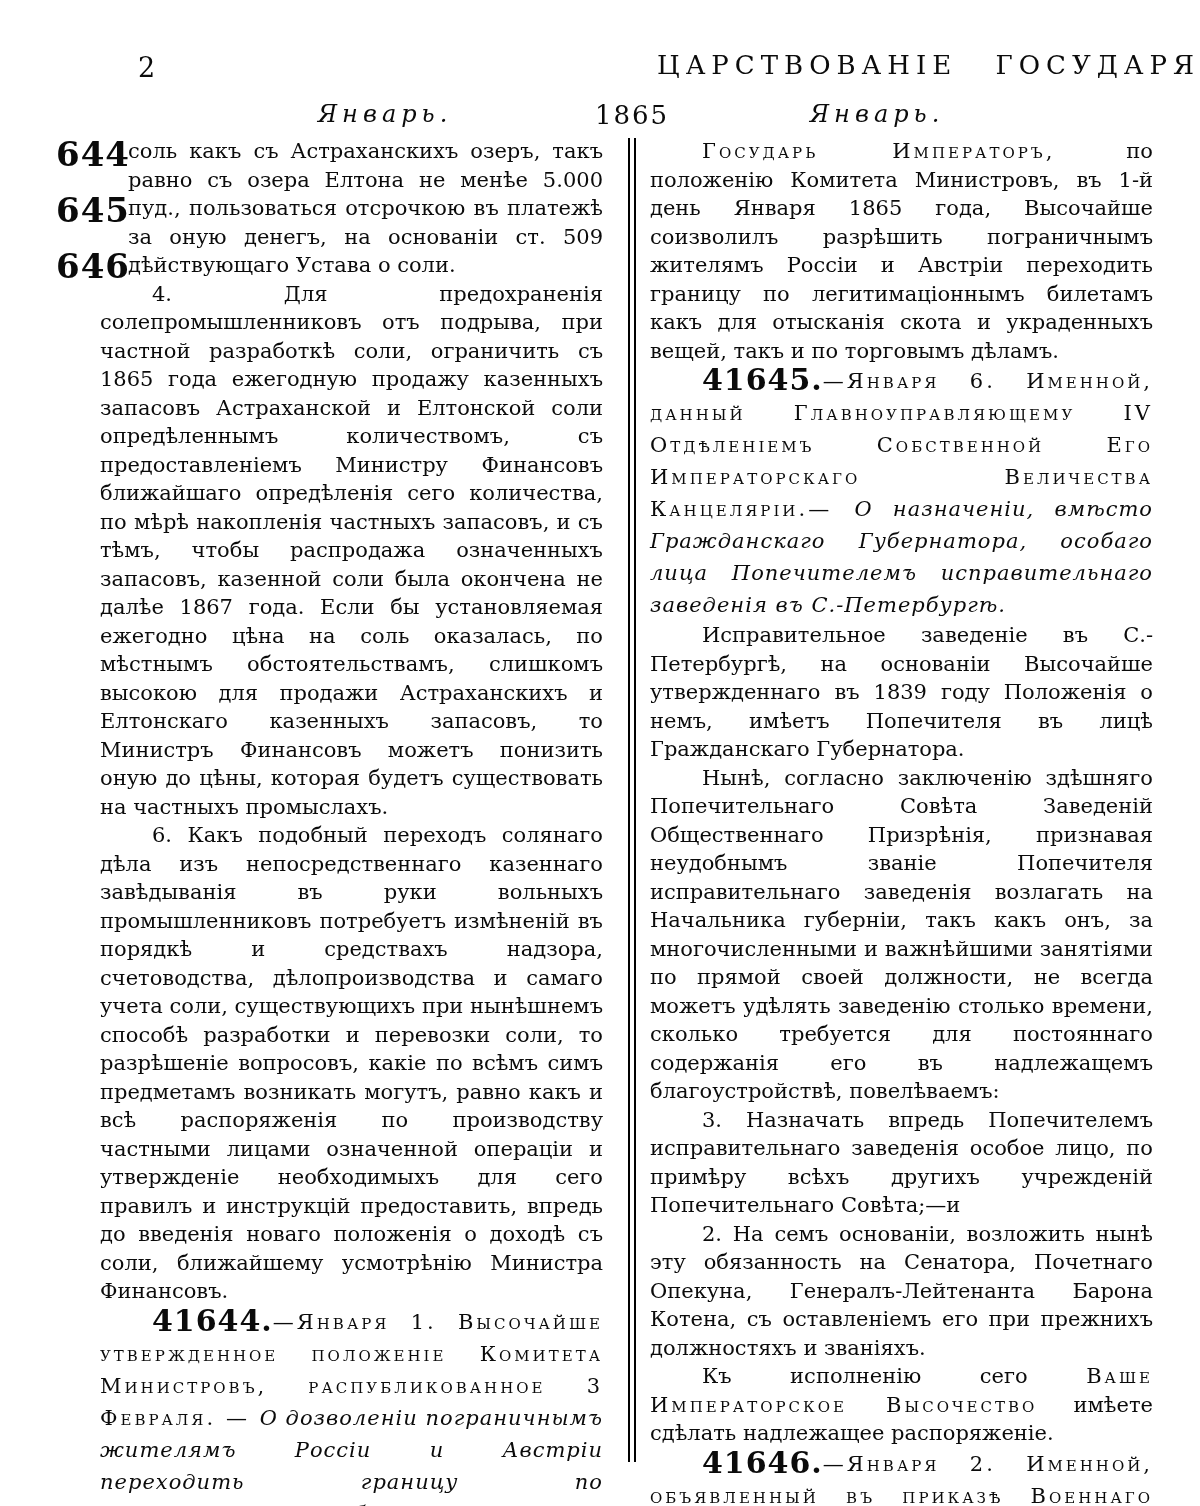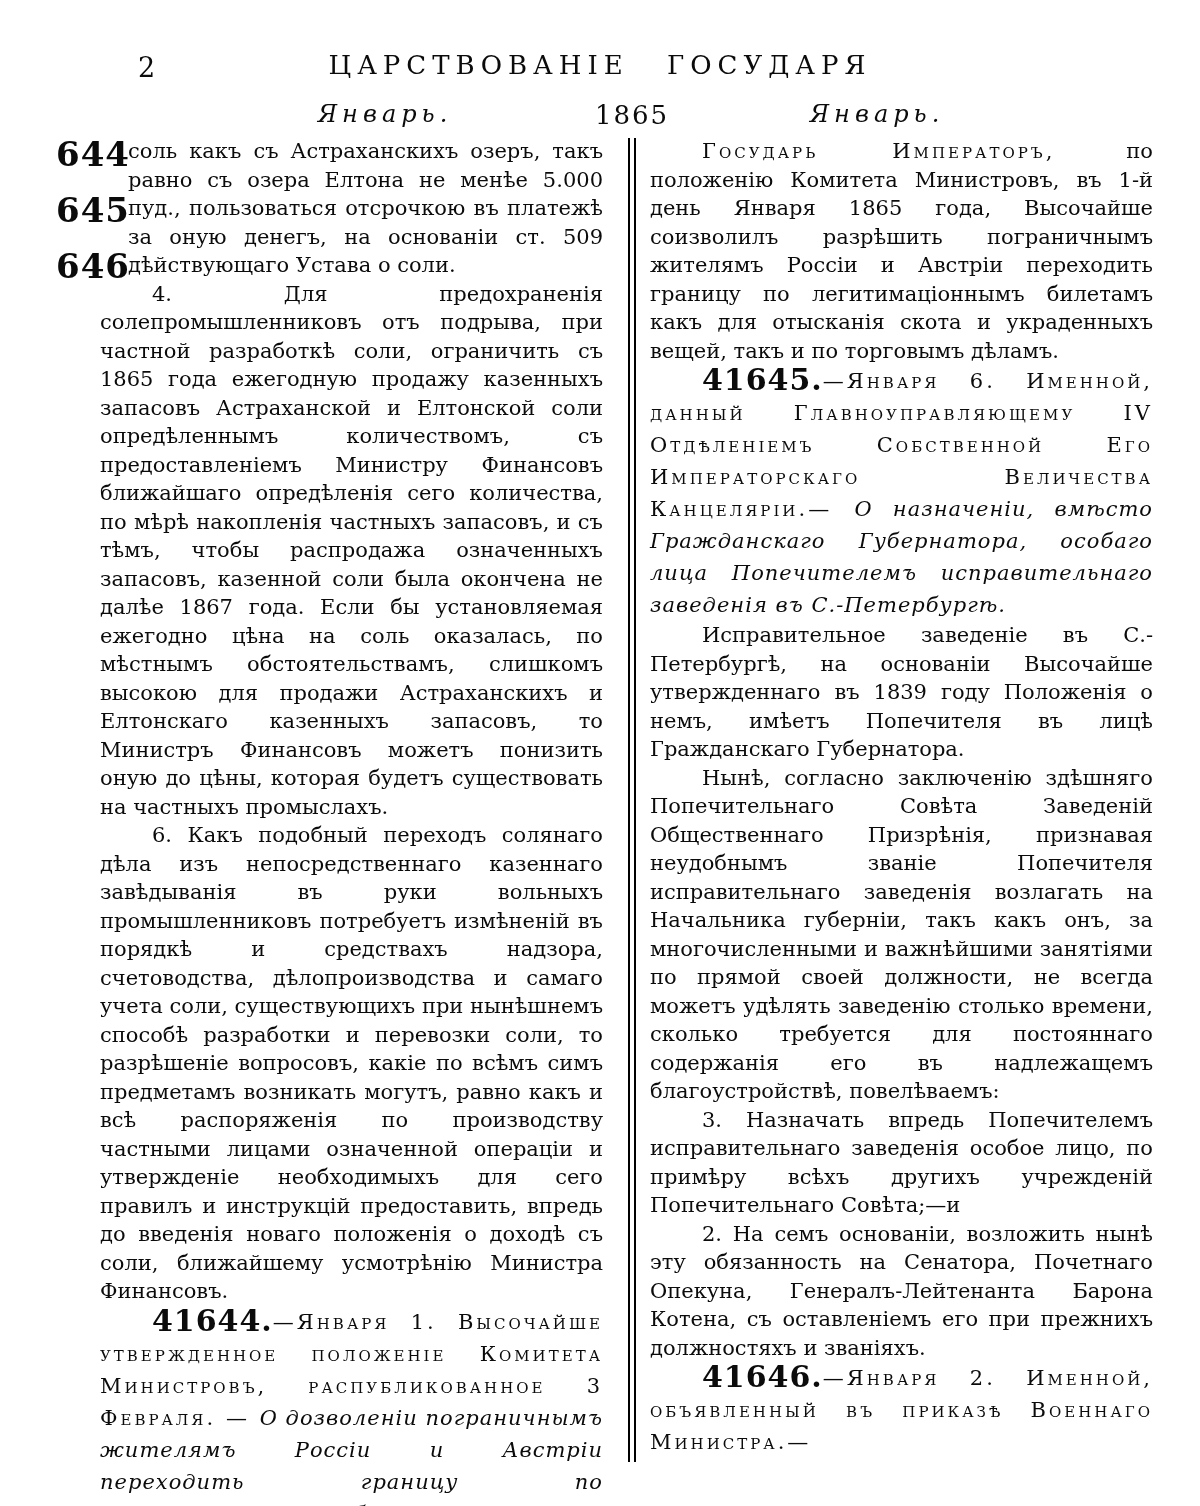--- a/index.html
+++ b/index.html
@@ -12,21 +12,21 @@
     font-family: "DejaVu Serif", serif;
     overflow: hidden;
   }
   
   .pageno {
     position: absolute; left: 138px; top: 52px;
     font-size: 27px;
   }
   .running-title {
     position: absolute; left: 0; top: 50px; width: 100%;
-    text-align: center;
+    text-align: right;
     font-size: 26px;
     letter-spacing: 6px;
     word-spacing: 24px;
     white-space: nowrap;
   }
   .subheader { position: absolute; left: 0; top: 100px; width: 100%; height: 34px; }
   .sub-month {
     position: absolute; transform: translateX(-50%);
     font-style: italic; font-size: 24px; letter-spacing: 5px; white-space: nowrap;
   }
@@ -105,17 +105,18 @@
     <p class="entry"><span class="num">41644.</span><span class="caps">—Января 1. Высочайше утвержденное положеніе Комитета Министровъ, распубликованное 3 Февраля. — </span><span class="ital">О дозволеніи пограничнымъ жителямъ Россіи и Австріи переходить границу по легитимаціоннымъ билетамъ какъ для отысканія скота и украденныхъ вещей, такъ и по торговымъ дѣламъ.</span></p>
   </div>
 
   <div class="col col-right">
     <p><span class="caps">Государь Императоръ,</span><span> по положенію Комитета Министровъ, въ 1-й день Января 1865 года, Высочайше соизволилъ разрѣшить пограничнымъ жителямъ Россіи и Австріи переходить границу по легитимаціоннымъ билетамъ какъ для отысканія скота и украденныхъ вещей, такъ и по торговымъ дѣламъ.</span></p>
     <p class="entry"><span class="num">41645.</span><span class="caps">—Января 6. Именной, данный Главноуправляющему IV Отдѣленіемъ Собственной Его Императорскаго Величества Канцеляріи.— </span><span class="ital">О назначеніи, вмѣсто Гражданскаго Губернатора, особаго лица Попечителемъ исправительнаго заведенія въ С.-Петербургѣ.</span></p>
     <p><span>Исправительное заведеніе въ С.-Петербургѣ, на основаніи Высочайше утвержденнаго въ 1839 году Положенія о немъ, имѣетъ Попечителя въ лицѣ Гражданскаго Губернатора.</span></p>
     <p><span>Нынѣ, согласно заключенію здѣшняго Попечительнаго Совѣта Заведеній Общественнаго Призрѣнія, признавая неудобнымъ званіе Попечителя исправительнаго заведенія возлагать на Начальника губерніи, такъ какъ онъ, за многочисленными и важнѣйшими занятіями по прямой своей должности, не всегда можетъ удѣлять заведенію столько времени, сколько требуется для постояннаго содержанія его въ надлежащемъ благоустройствѣ, повелѣваемъ:</span></p>
     <p><span>3. Назначать впредь Попечителемъ исправительнаго заведенія особое лицо, по примѣру всѣхъ другихъ учрежденій Попечительнаго Совѣта;—и</span></p>
     <p><span>2. На семъ основаніи, возложить нынѣ эту обязанность на Сенатора, Почетнаго Опекуна, Генералъ-Лейтенанта Барона Котена, съ оставленіемъ его при прежнихъ должностяхъ и званіяхъ.</span></p>
+    <p><span>Къ исполненію сего </span><span class="caps">Ваше Императорское Высочество</span><span> имѣете сдѣлать надлежащее распоряженіе.</span></p>
     <p class="entry"><span class="num">41646.</span><span class="caps">—Января 2. Именной, объявленный въ приказѣ Военнаго Министра.— </span></p>
 
   </div>
 
 </div>
 
 </body></html>

